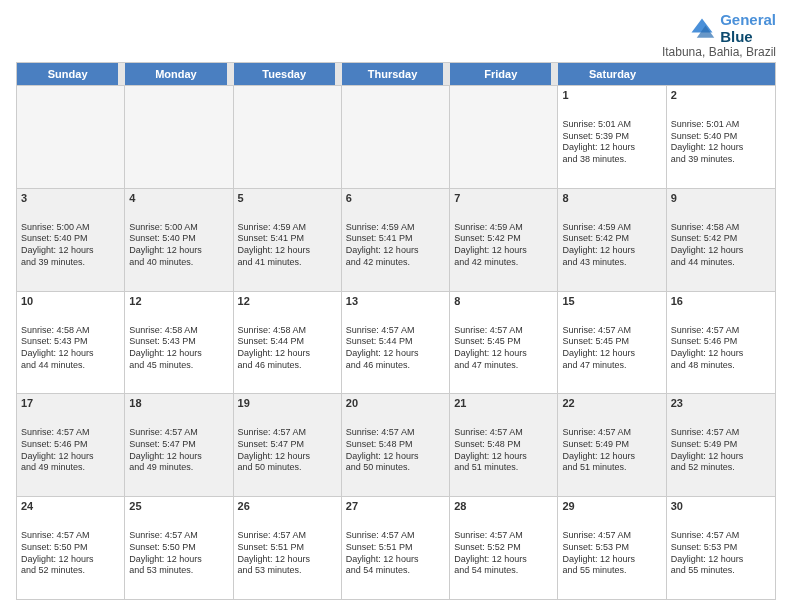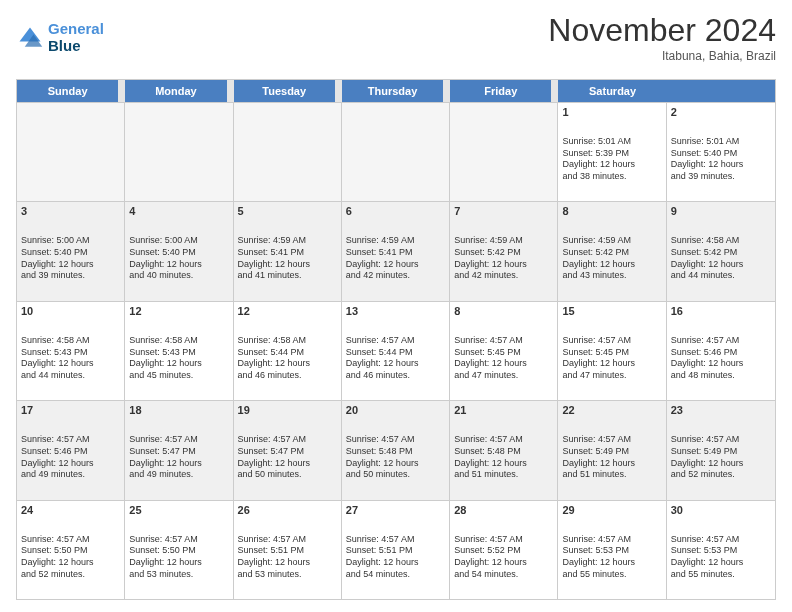--- a/index.html
+++ b/index.html
@@ -13,22 +13,23 @@
     .page {
       width: 792px;
       height: 612px;
       padding: 12px 16px;
       display: flex;
       flex-direction: column;
     }
     .header {
       display: flex;
       justify-content: space-between;
-      align-items: center;
-      margin-bottom: 16px;
+      align-items: flex-end;
+      margin-bottom: 3px;
+      flex-direction: column;
     }
     .logo {
       display: flex;
       align-items: center;
       gap: 4px;
     }
     .logo-text {
       font-size: 15px;
       font-weight: bold;
       color: #333;
@@ -118,21 +119,20 @@
       <svg class="logo-icon" viewBox="0 0 32 32">
         <polygon points="16,4 28,20 4,20" fill="#4a90d9"></polygon>
         <polygon points="20,12 30,26 10,26" fill="#2a6cb0" opacity="0.7"></polygon>
       </svg>
       <div class="logo-text">
         <div><span>General</span></div>
         <div><span style="color:#0c4a6e">Blue</span></div>
       </div>
     </div>
     <div class="title-area">
-      <div class="month-title">November 2024</div>
       <div class="location-title">Itabuna, Bahia, Brazil</div>
     </div>
   </div>
 
   <div class="calendar">
     <div class="cal-header">
     <div class="cal-header-cell">Sunday</div>
         <div class="cal-header-cell">Monday</div>
         <div class="cal-header-cell">Tuesday</div>
         <div class="cal-header-cell">Thursday</div>

